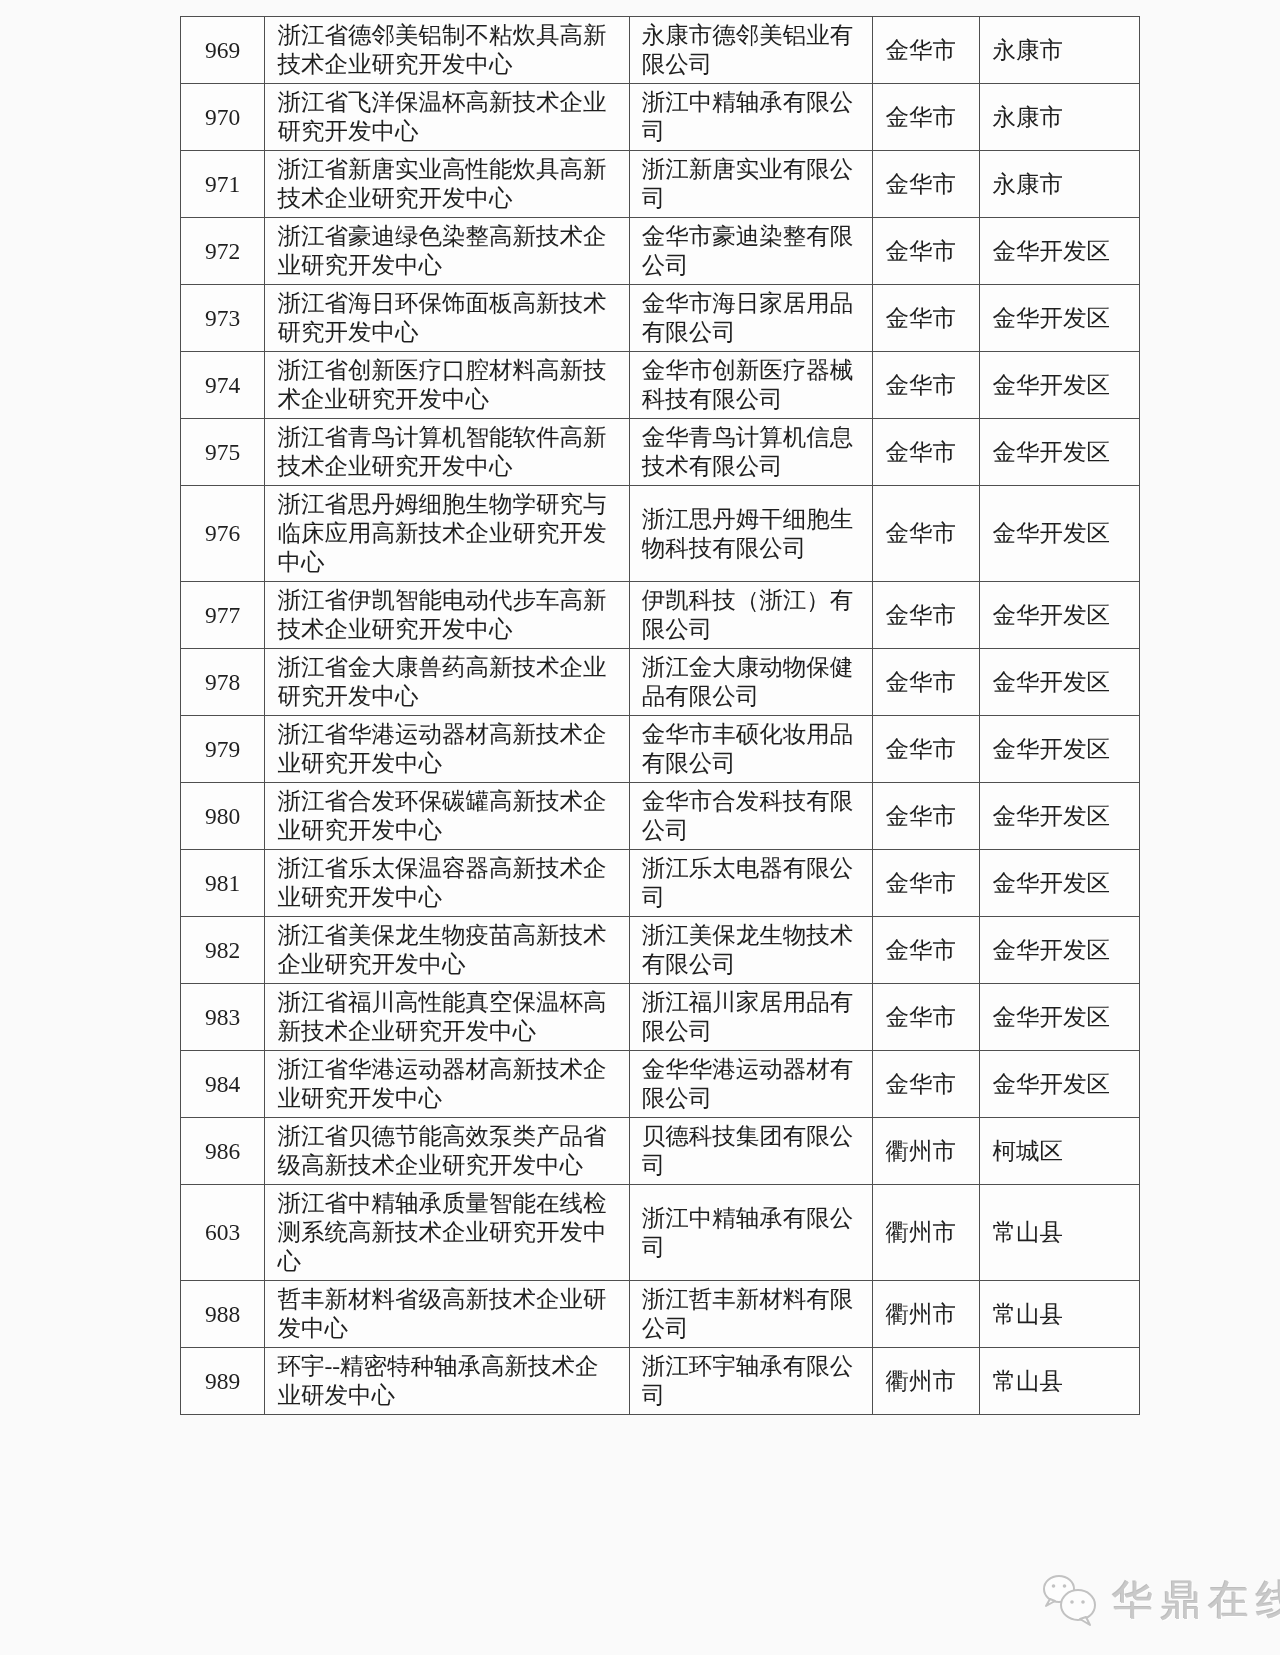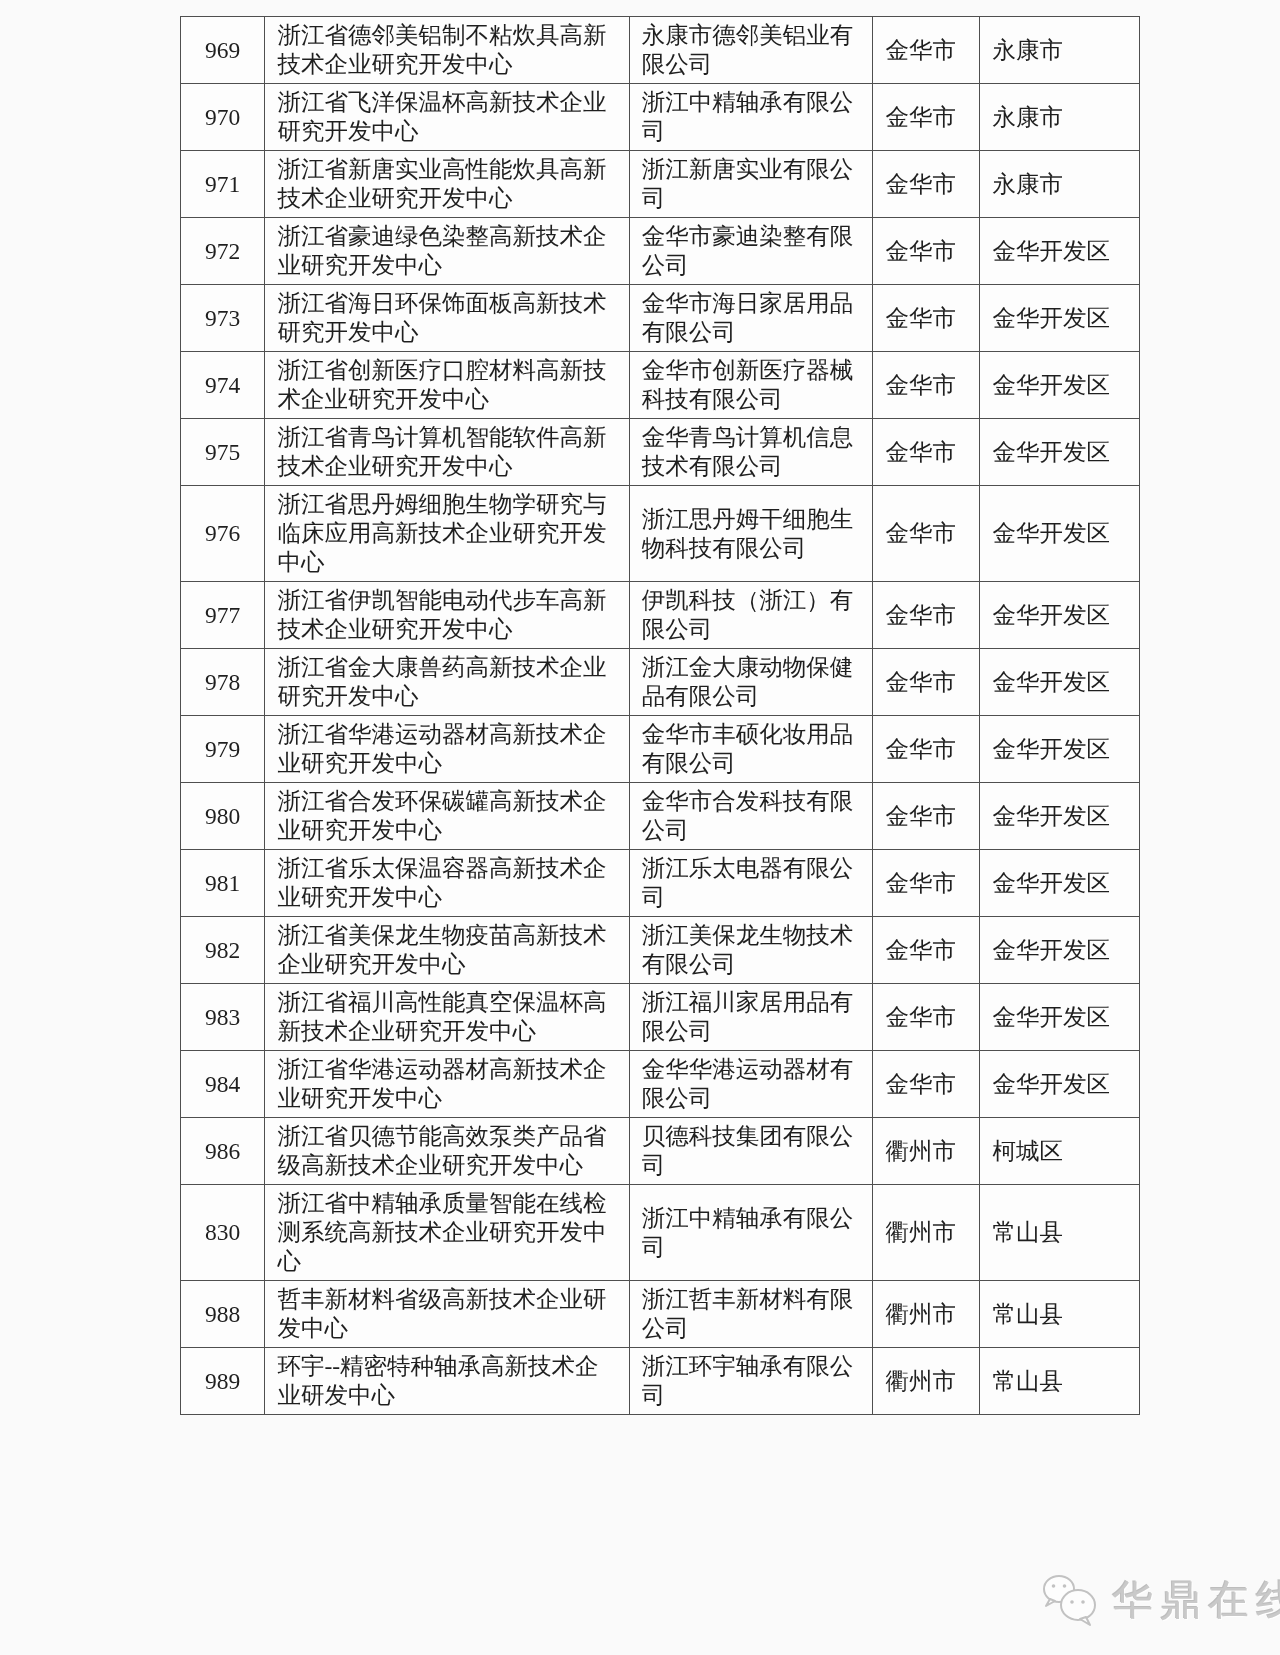--- a/index.html
+++ b/index.html
@@ -204,21 +204,21 @@
 
   <tr>
     <td class="c-no">986</td>
     <td class="c-center"><span class="inner">浙江省贝德节能高效泵类产品省级高新技术企业研究开发中心</span></td>
     <td class="c-company"><span class="inner">贝德科技集团有限公司</span></td>
     <td class="c-city">衢州市</td>
     <td class="c-district">柯城区</td>
   </tr>
 
   <tr>
-    <td class="c-no">830</td>
+    <td class="c-no">603</td>
     <td class="c-center"><span class="inner">浙江省中精轴承质量智能在线检测系统高新技术企业研究开发中心</span></td>
     <td class="c-company"><span class="inner">浙江中精轴承有限公司</span></td>
     <td class="c-city">衢州市</td>
     <td class="c-district">常山县</td>
   </tr>
 
   <tr>
     <td class="c-no">988</td>
     <td class="c-center"><span class="inner">哲丰新材料省级高新技术企业研发中心</span></td>
     <td class="c-company"><span class="inner">浙江哲丰新材料有限公司</span></td>

